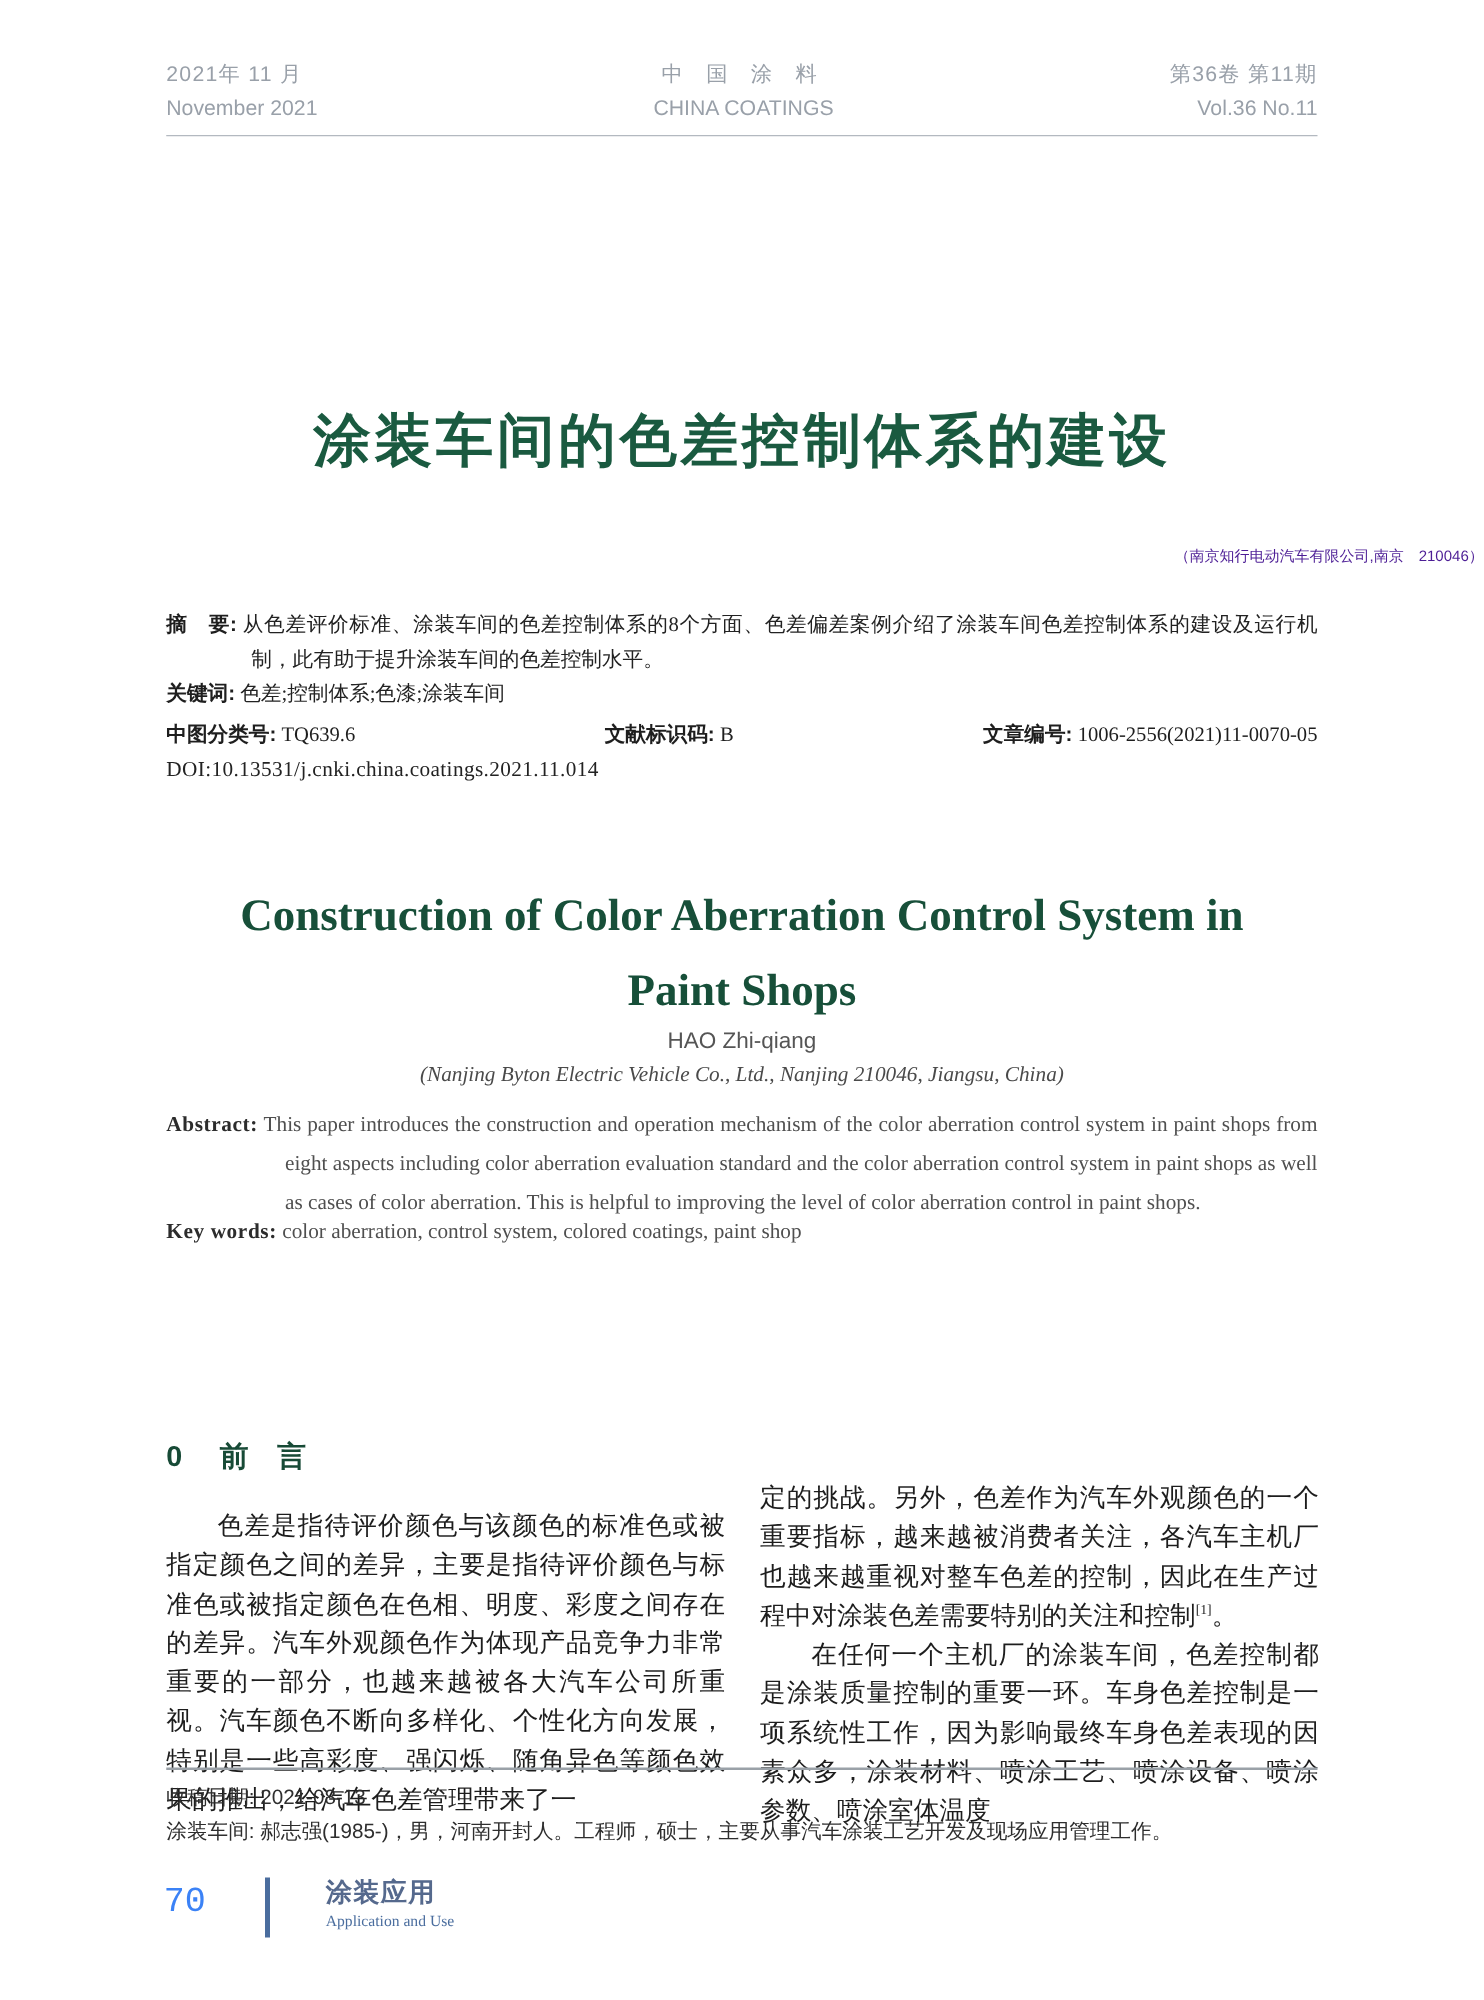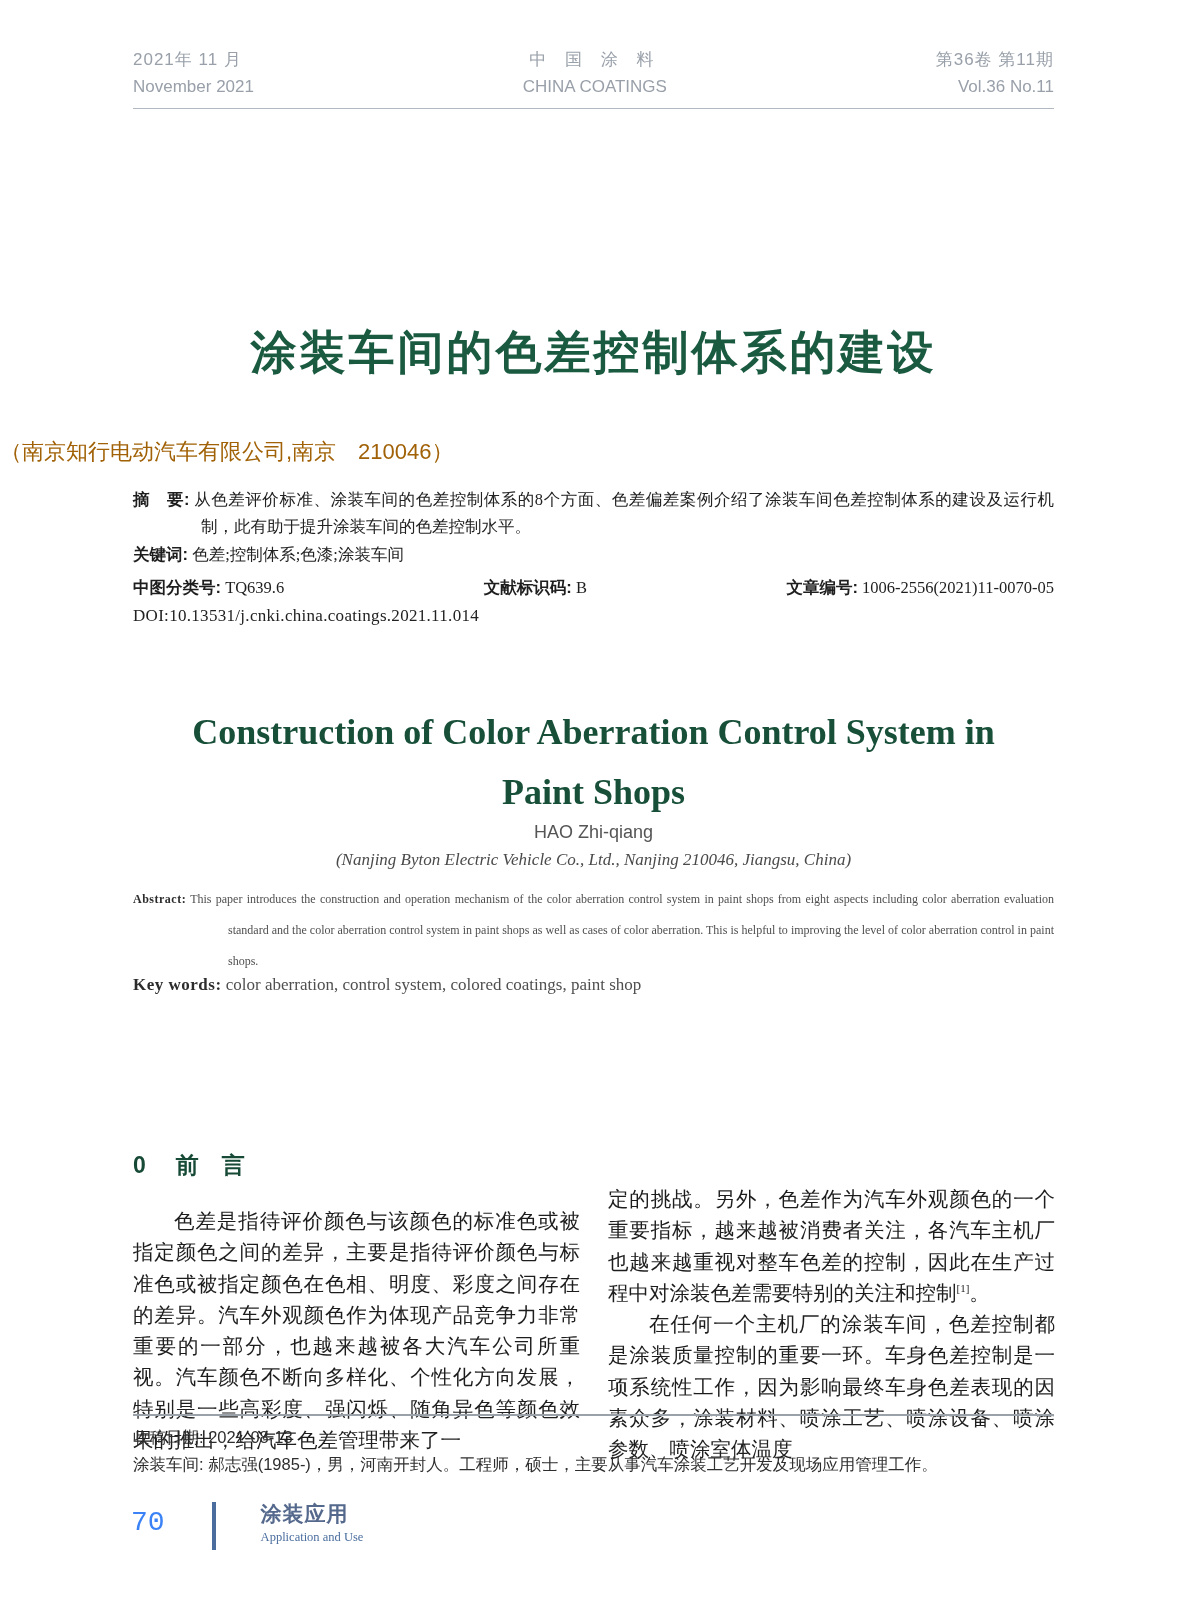--- a/index.html
+++ b/index.html
@@ -25,21 +25,21 @@
   .jheader .hcol-c .zh { letter-spacing:7px; }
 
   
   .title-zh {
     top:322px; left:0; width:100%; text-align:center;
     font-family:"Liberation Sans","DejaVu Sans",sans-serif;
     font-weight:bold; font-size:46px; letter-spacing:3px; color:#1a5a40;
   }
   .author-zh { top:410px; left:0; width:100%; text-align:center; font-size:18px; color:#333;
     font-family:"Liberation Sans","DejaVu Sans",sans-serif; }
-  .affil-zh  { top:437px; left:0; width:100%; text-align:left; font-size:22px; color:#a16207;
+  .affil-zh  { top:437px; left:0; width:100%; text-align:right; font-size:12px; color:#4c1d95;
     font-family:"Liberation Sans","DejaVu Sans",sans-serif; }
 
   
   .abs-zh {
     top:486px; left:133px; width:921px; font-size:16.5px; line-height:27px;
     text-align:justify; color:#222; padding-left:68px; text-indent:-68px;
   }
   .lbl-zh { font-family:"Liberation Sans","DejaVu Sans",sans-serif; font-weight:bold; color:#1e1e1e; }
   .kw-zh { top:544px; left:133px; width:921px; font-size:16.5px; color:#222; }
   .meta-row {
@@ -52,21 +52,21 @@
   .title-en {
     top:702px; left:0; width:100%; text-align:center;
     font-family:"Liberation Serif","DejaVu Serif",serif; font-weight:bold;
     font-size:36px; line-height:60px; color:#174f39;
   }
   .author-en { top:822px; left:0; width:100%; text-align:center; font-size:18px; color:#555;
     font-family:"Liberation Sans","DejaVu Sans",sans-serif; }
   .affil-en { top:850px; left:0; width:100%; text-align:center; font-size:17px; color:#4a4a4a;
     font-style:italic; }
   .abs-en {
-    top:884px; left:133px; width:921px; font-size:12px; line-height:31px;
+    top:884px; left:133px; width:921px; font-size:17px; line-height:31px;
     text-align:justify; color:#4f4f4f; padding-left:95px; text-indent:-95px;
   }
   .lbl-en { font-weight:bold; color:#2c2c2c; letter-spacing:0.5px; }
   .kw-en { top:975px; left:133px; width:921px; font-size:17px; color:#4f4f4f; }
 
   
   .sec-head {
     top:1150px; left:133px;
     font-family:"Liberation Sans","DejaVu Sans",sans-serif; font-weight:bold;
     font-size:23px; color:#174a36;

